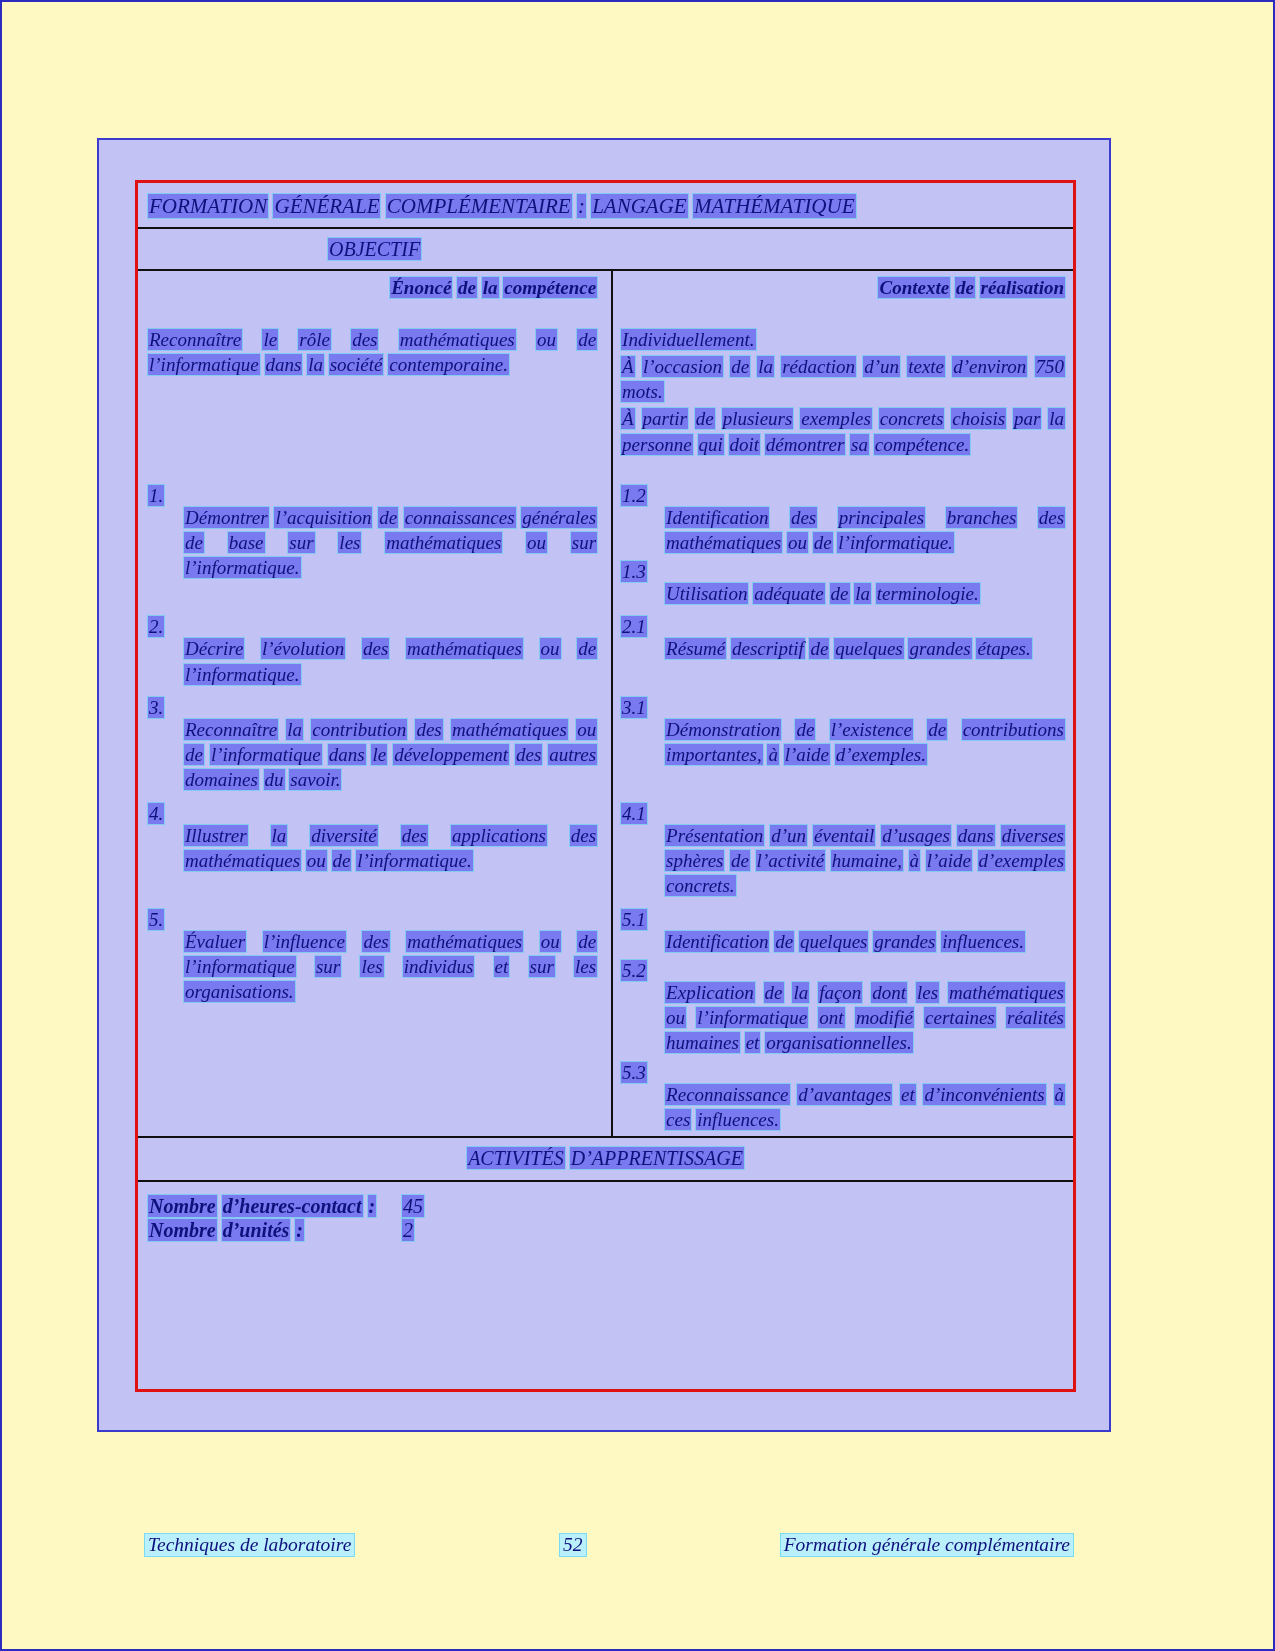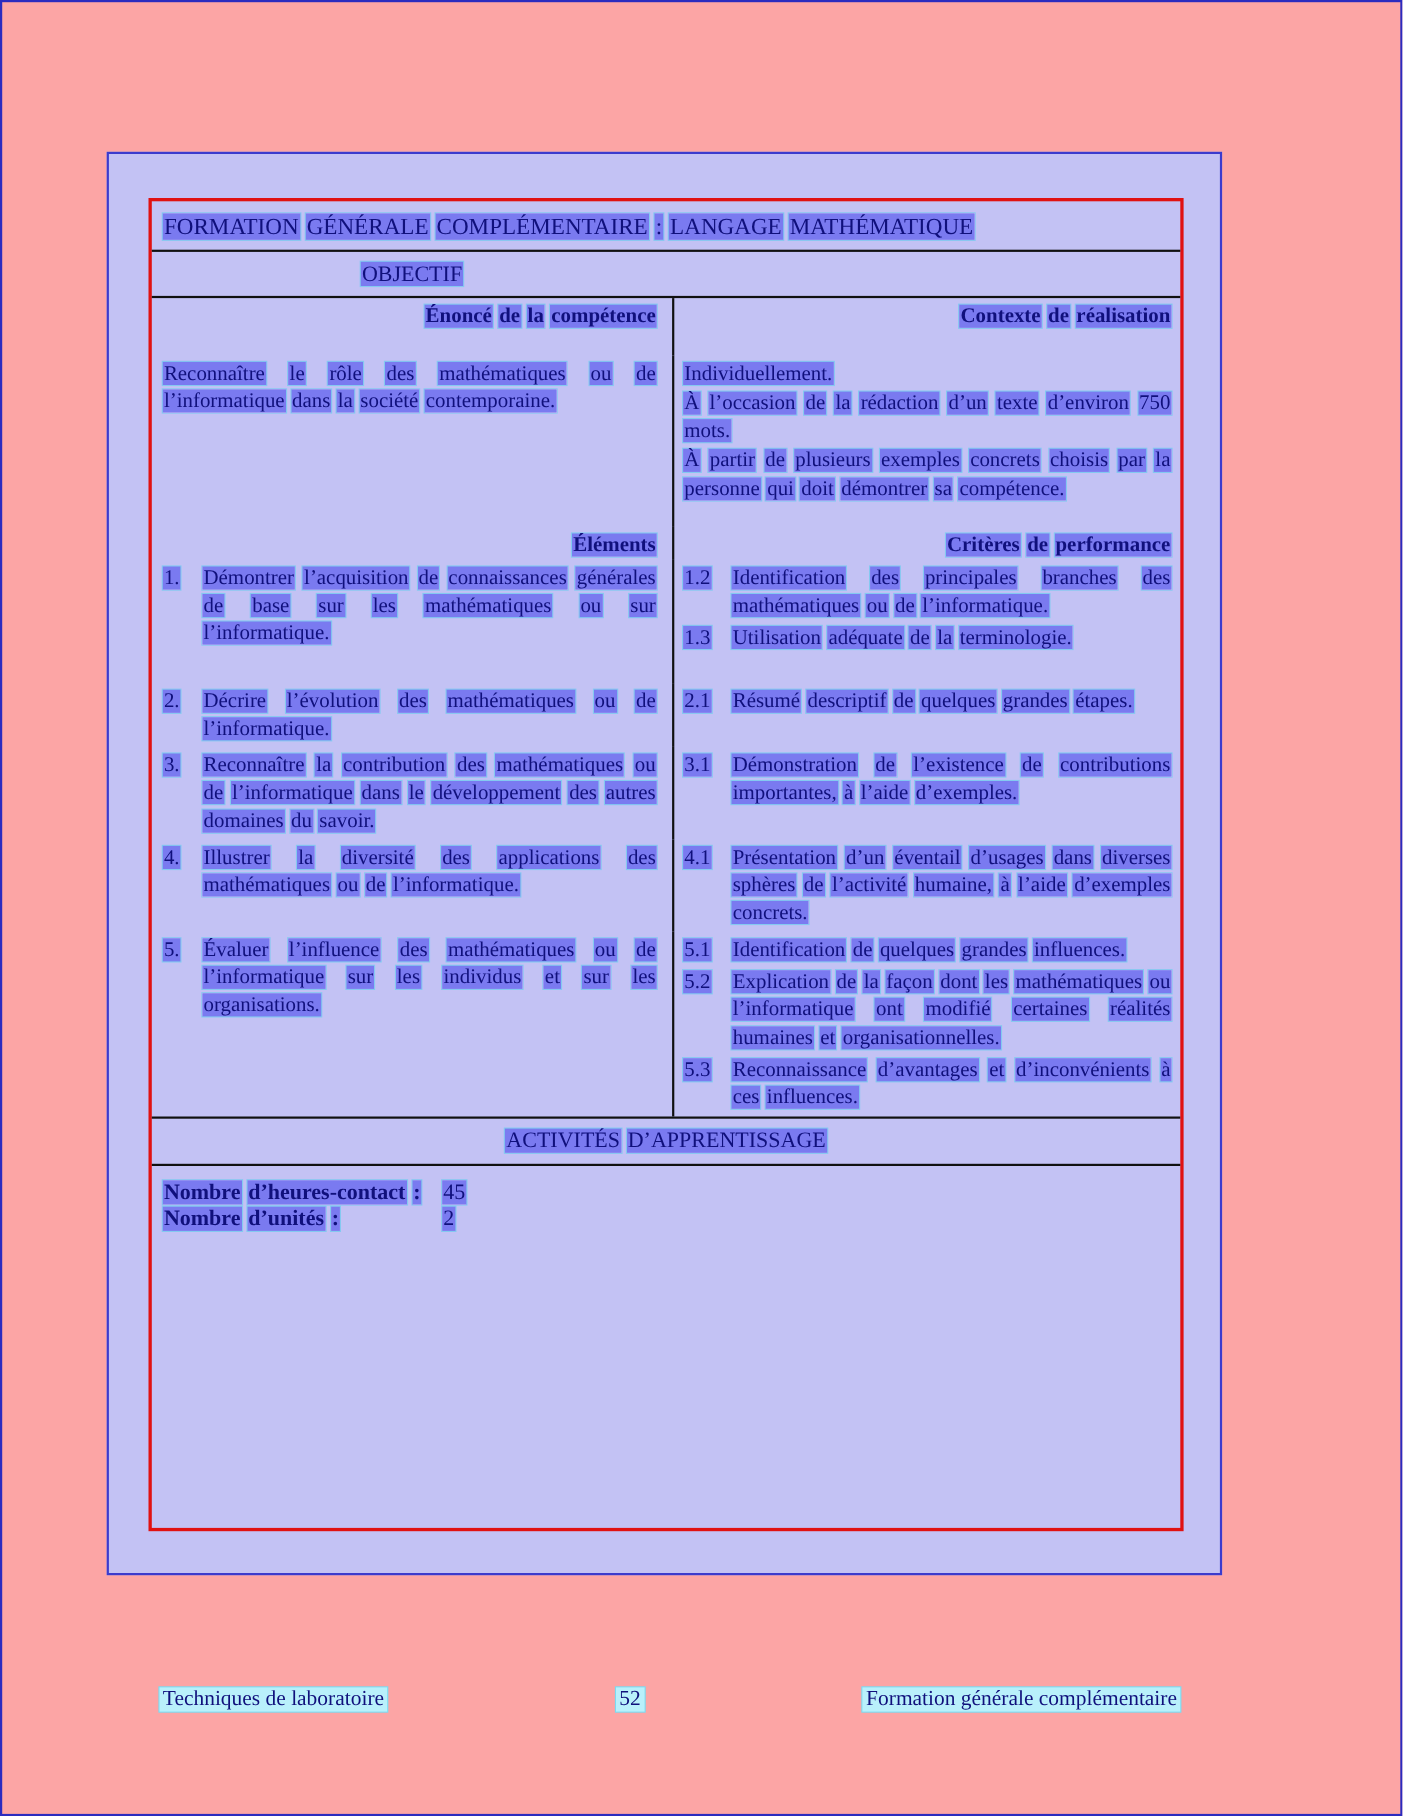--- a/index.html
+++ b/index.html
@@ -4,22 +4,23 @@
 <style>
   * { margin:0; padding:0; box-sizing:border-box; }
   html,body { background:#ffffff; }
   body {
     width:1275px; height:1651px;
     font-family:"Liberation Serif","DejaVu Serif",serif;
     color:var(--text,#10107c);
   }
   .page {
     position:relative; width:1275px; height:1651px;
-    background:#fca5a5;
+    background:#fef9c3;
     border:2px solid var(--page-border,#2b2bbf);
+    font-style:italic;
   }
   .panel {
     position:absolute; left:95px; top:136px; width:1014px; height:1294px;
     background:var(--panel-bg,#c3c2f4);
     border:2px solid var(--panel-border,#3b3bcd);
   }
   .redbox {
     position:absolute; left:36px; top:40px; width:941px; height:1212px;
     border:3px solid var(--red-border,#e01111);
     font-size:19px; line-height:1.33;
@@ -36,21 +37,21 @@
   .row { display:flex; }
   .cell-l { width:50.6%; padding:4px 14px 0 10px; text-align:justify; }
   .cell-r { flex:1; border-left:2px solid var(--rule,#101010); padding:4px 8px 0 8px; text-align:justify; }
   .rA{min-height:52px} .rB{min-height:156px} .rC{min-height:30px} .rD{min-height:112px}
   .rE{min-height:50px} .rF{min-height:75px} .rG{min-height:79px} .rH{min-height:168px}
   .heading { font-weight:bold; text-align:right; }
   .para { margin-bottom:2px; }
   .li { display:flex; margin-bottom:4px; }
   .li .num { flex:0 0 36px; text-align:left; }
   .li .num-r { flex:0 0 44px; text-align:left; }
-  .li .txt { flex:1; text-align:justify; }
+  .li .txt { flex:1; text-align:justify;margin-top:22px; }
   .activities {
     border-top:0; border-bottom:2px solid var(--rule,#101010);
     border-top:2px solid var(--rule,#101010);
     margin-top:-2px;
     text-align:center; padding:9px 0 8px 0; font-size:20px;
   }
   .content { border-bottom:2px solid var(--rule,#101010); }
   .activities { border-top:0; }
   .hours { padding:12px 0 0 10px; font-size:20px; line-height:24px; }
   .hrow { display:flex; }
@@ -104,28 +105,20 @@
           <div class="cell-l">
             <p class="para hl"><span class="w">Reconnaître</span> <span class="w">le</span> <span class="w">rôle</span> <span class="w">des</span> <span class="w">mathématiques</span> <span class="w">ou</span> <span class="w">de</span> <span class="w">l’informatique</span> <span class="w">dans</span> <span class="w">la</span> <span class="w">société</span> <span class="w">contemporaine.</span></p>
           </div>
           <div class="cell-r">
             <p class="para hl"><span class="w">Individuellement.</span></p>
             <p class="para hl"><span class="w">À</span> <span class="w">l’occasion</span> <span class="w">de</span> <span class="w">la</span> <span class="w">rédaction</span> <span class="w">d’un</span> <span class="w">texte</span> <span class="w">d’environ</span> <span class="w">750</span> <span class="w">mots.</span></p>
             <p class="para hl"><span class="w">À</span> <span class="w">partir</span> <span class="w">de</span> <span class="w">plusieurs</span> <span class="w">exemples</span> <span class="w">concrets</span> <span class="w">choisis</span> <span class="w">par</span> <span class="w">la</span> <span class="w">personne</span> <span class="w">qui</span> <span class="w">doit</span> <span class="w">démontrer</span> <span class="w">sa</span> <span class="w">compétence.</span></p>
           </div>
         </div>
 
-        <div class="row rC">
-          <div class="cell-l">
-            <div class="heading hl"><span class="w">Éléments</span></div>
-          </div>
-          <div class="cell-r">
-            <div class="heading hl"><span class="w">Critères</span> <span class="w">de</span> <span class="w">performance</span></div>
-          </div>
-        </div>
 
         <div class="row rD">
           <div class="cell-l">
             <div class="li">
               <span class="num hl"><span class="w">1.</span></span>
               <span class="txt hl"><span class="w">Démontrer</span> <span class="w">l’acquisition</span> <span class="w">de</span> <span class="w">connaissances</span> <span class="w">générales</span> <span class="w">de</span> <span class="w">base</span> <span class="w">sur</span> <span class="w">les</span> <span class="w">mathématiques</span> <span class="w">ou</span> <span class="w">sur</span> <span class="w">l’informatique.</span></span>
             </div>
           </div>
           <div class="cell-r">
             <div class="li">

